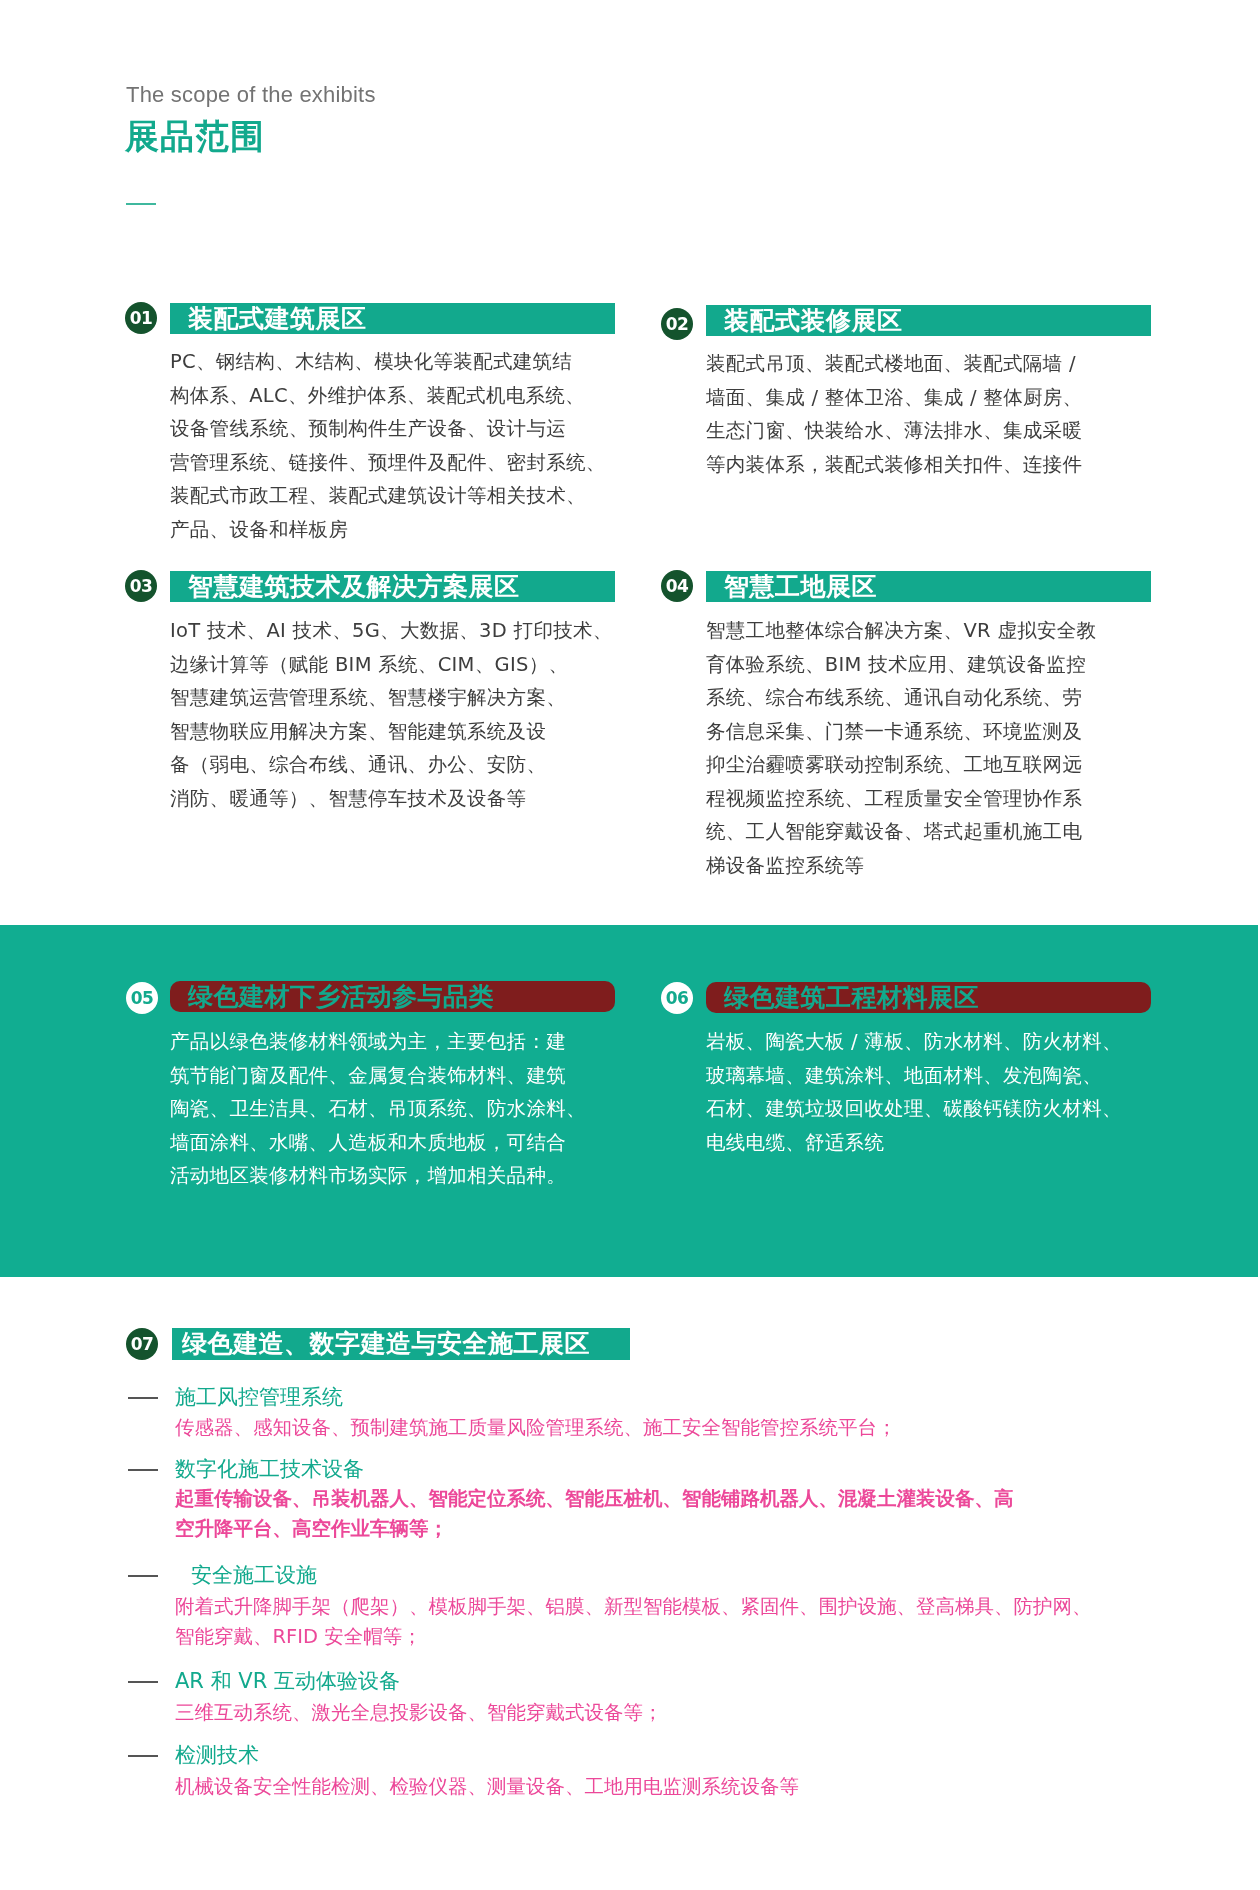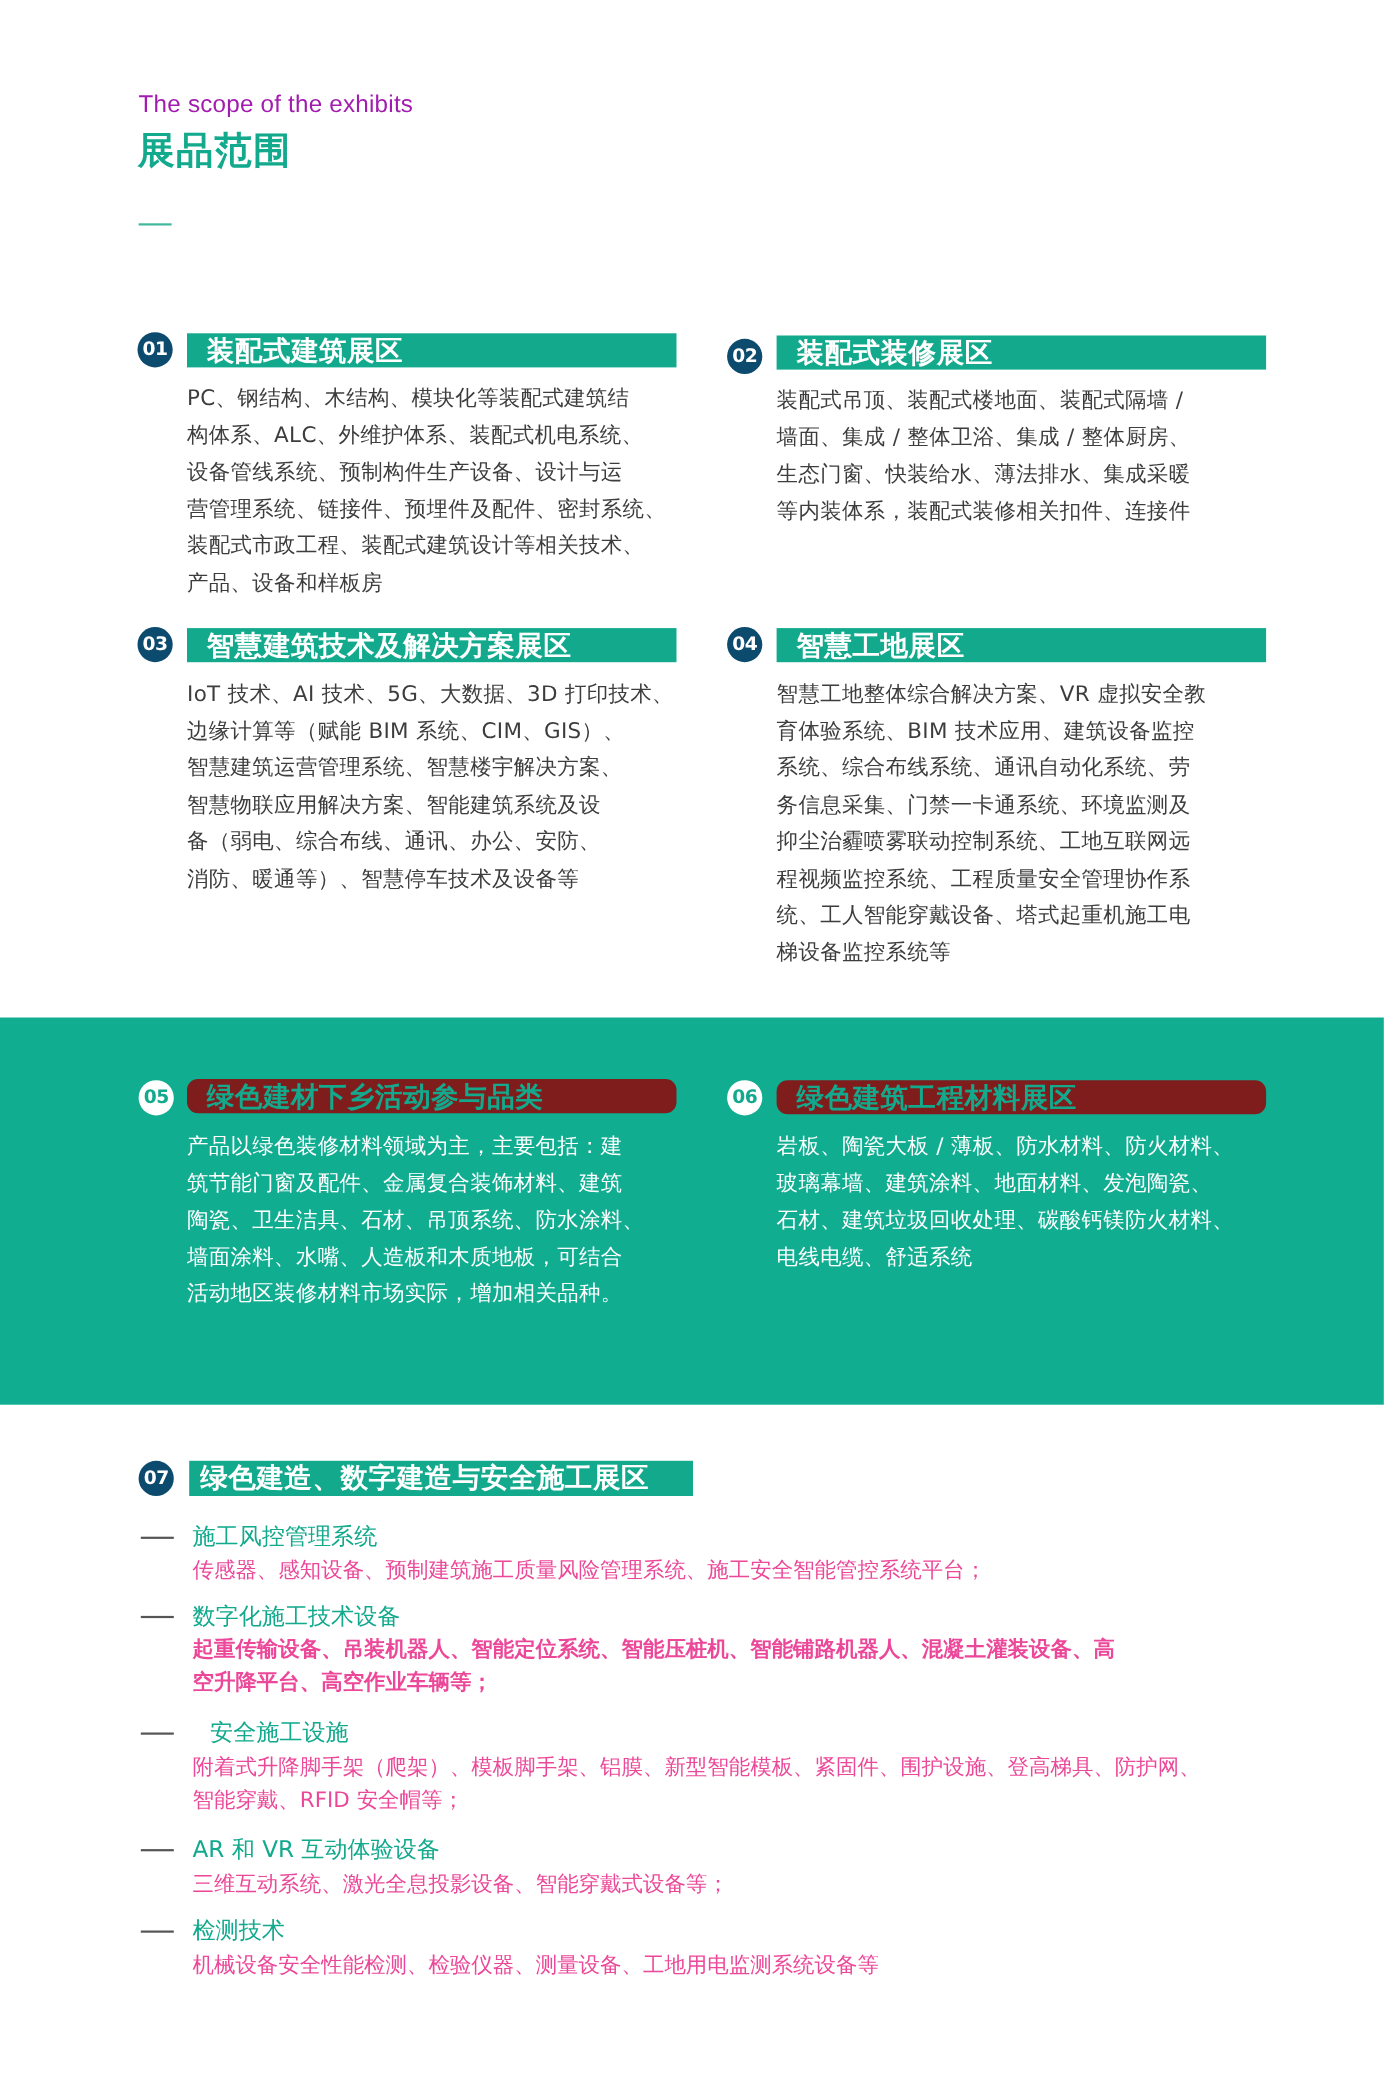--- a/index.html
+++ b/index.html
@@ -3,27 +3,27 @@
 <meta charset="utf-8">
 <style>
   html, body { margin:0; padding:0; }
   body {
     width:1260px; height:1890px; position:relative; overflow:hidden;
     background:#ffffff;
     font-family:"DejaVu Sans","Liberation Sans",sans-serif;
     color:#3a3a3a;
   }
   .abs { position:absolute; }
-  .en-sub { left:126px; top:82px; font-size:22px; color:#a21caf; font-family:"Liberation Sans",sans-serif; letter-spacing:0.2px; }
+  .en-sub { left:126px; top:82px; font-size:22px; color:#737373; font-family:"Liberation Sans",sans-serif; letter-spacing:0.2px; }
   .page-title { left:125px; top:114px; font-size:34px; font-weight:bold; color:#12a98d; letter-spacing:1px; }
   .divider { left:126px; top:203px; width:30px; height:2px; background:#3fb89e; }
 
   .badge {
     position:absolute; width:32px; height:32px; border-radius:50%;
-    background:#0c4a6e; color:#fff; font-weight:bold; font-size:17px;
+    background:#14532d; color:#fff; font-weight:bold; font-size:17px;
     display:flex; align-items:center; justify-content:center;
     font-family:"DejaVu Sans",sans-serif; letter-spacing:-0.5px;
   }
   .badge.inv { background:#ffffff; color:#12a98d; }
   .bar {
     position:absolute; height:31px; background:#12a98d; color:#fff;
     font-size:25px; font-weight:bold; line-height:31px; padding-left:18px; box-sizing:border-box;
     white-space:nowrap; overflow:hidden; letter-spacing:0.5px;
   }
   .bar.inv { background:#7f1d1d; color:#12a98d;border-radius:10px; }

